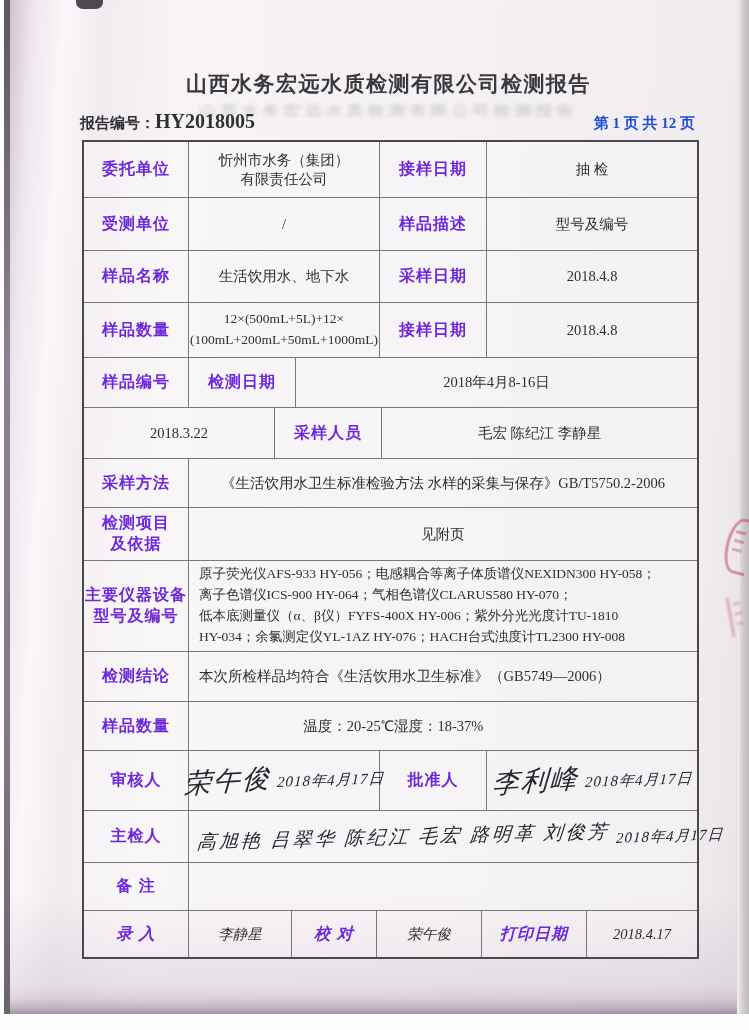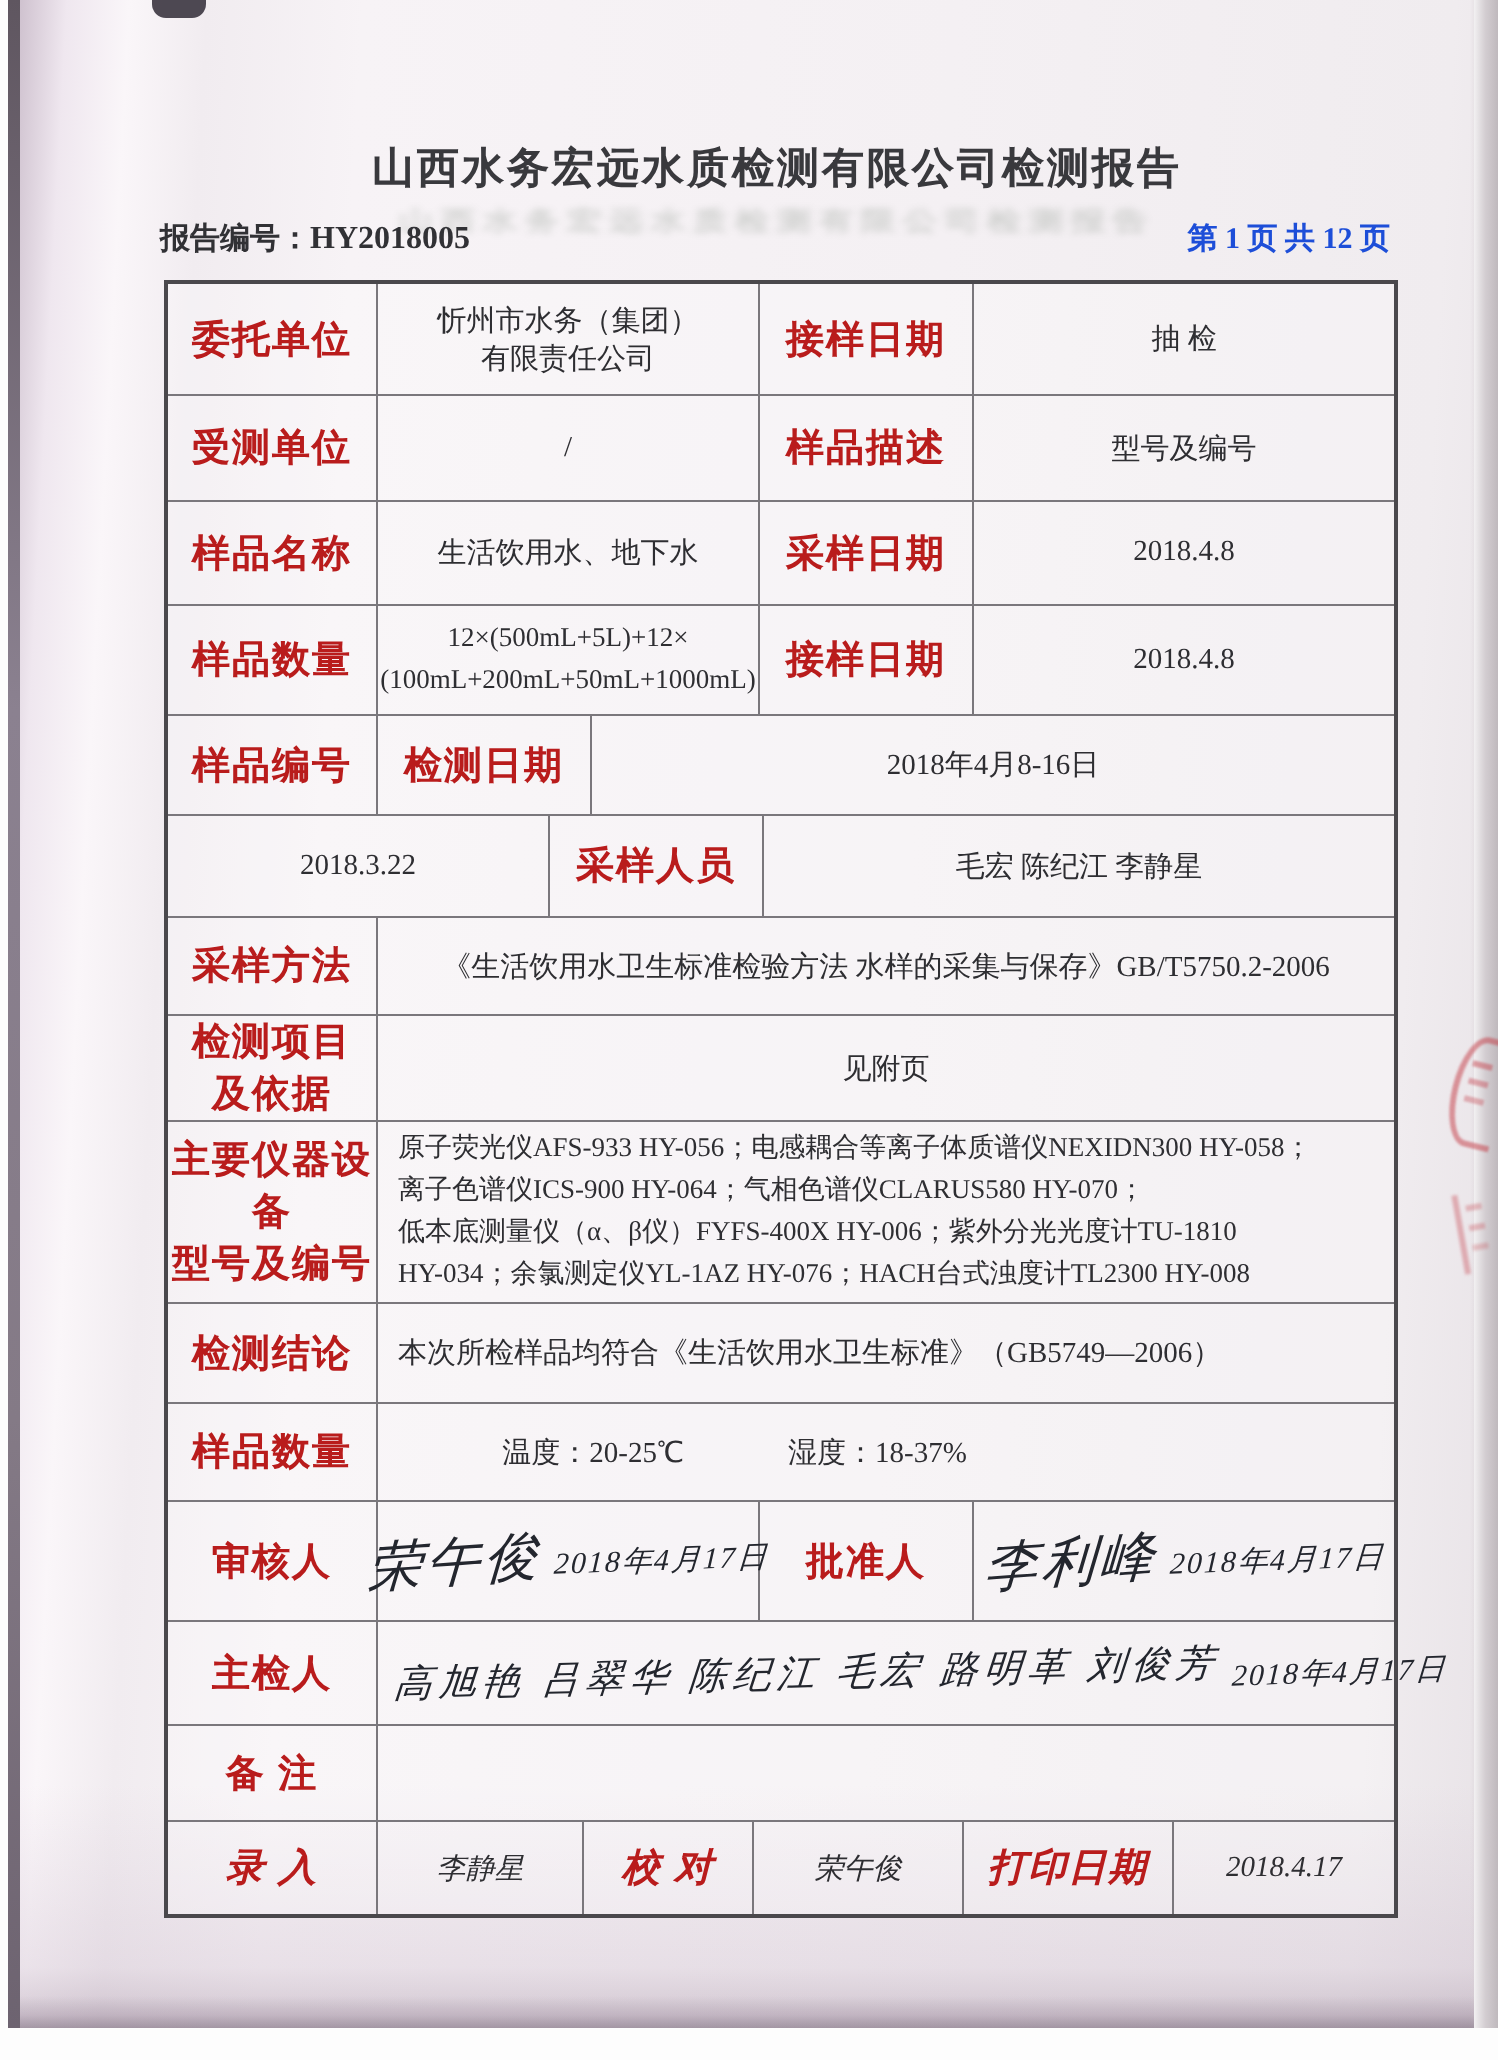--- a/index.html
+++ b/index.html
@@ -21,39 +21,39 @@
 
   
   .title{position:absolute;left:82px;top:70px;width:613px;text-align:center;
          font-size:21px;font-weight:700;letter-spacing:1.5px;color:#39393d;}
   .ghost-title{position:absolute;left:82px;top:99px;width:613px;text-align:center;
          font-size:17px;font-weight:700;letter-spacing:4px;color:#6e7d6e;
          opacity:.25;filter:blur(2px);transform:scaleY(.8);}
   .header-line{position:absolute;left:80px;top:110px;width:615px;display:flex;
          justify-content:space-between;align-items:baseline;}
   .report-no{font-size:15px;font-weight:700;color:#313135;}
-  .report-no .num{font-family:"Liberation Serif",serif;font-size:16px;font-weight:600;}
+  .report-no .num{font-family:"Liberation Serif",serif;font-size:20px;font-weight:600;}
   .page-ind{font-size:15px;font-weight:600;color:#1d4ed8;font-family:"Liberation Serif",serif;}
 
   
   .tbl{position:absolute;left:82px;top:140px;width:613px;border:2px solid #4a484c;background:rgba(255,255,255,.25);}
   .row{display:flex;box-sizing:border-box;border-bottom:1px solid #7a777c;}
   .row:last-child{border-bottom:none;font-style:italic;}
   .cell{box-sizing:border-box;border-right:1px solid #7a777c;display:flex;
         align-items:center;justify-content:center;text-align:center;overflow:visible;}
   .cell:last-child{border-right:none;}
-  .lab{width:105px;font-weight:700;font-size:19px;letter-spacing:1px;color:#b91c1c;white-space:pre-line;flex:none;}
+  .lab{width:105px;font-weight:700;font-size:16px;letter-spacing:1px;color:#6d28d9;white-space:pre-line;flex:none;}
   .val{font-family:"Liberation Serif",serif;font-size:14.5px;color:#2e2e32;white-space:pre-line;}
   .c2{width:191px;flex:none;} .c3{width:107px;flex:none;} .c4{flex:1;} .full{flex:1;}
   .left-align{justify-content:flex-start;text-align:left;padding:5px 10px;}
   .small{font-size:13.5px;line-height:1.55;}
   .r1{height:56px}.r2{height:53px}.r3{height:52px}.r4{height:55px}.r5{height:50px}
   .r6{height:51px}.r7{height:49px}.r8{height:53px}.r9{height:91px}.r10{height:50px}
   .r11{height:49px}.r12{height:60px}.r13{height:52px}.r14{height:48px}.r15{height:46px}
-  .env-temp{display:inline-block;width:195px;text-align:center;}
+  .env-temp{display:inline-block;width:195px;text-align:right;}
   
   .hand{font-family:"Liberation Serif",serif;font-style:italic;color:#23262e;display:inline-block;white-space:nowrap;}
   .sig-big{font-size:27px;transform:rotate(-4deg) skewX(-7deg);letter-spacing:2px;}
   .sig-date{font-size:15px;transform:rotate(-2deg) skewX(-5deg);letter-spacing:1px;margin-left:6px;}
   .chief-cell{justify-content:flex-start;padding-left:8px;overflow:visible;}
   .chief-sig{font-size:19px;transform:rotate(-1.5deg) skewX(-6deg);letter-spacing:3px;}
   
   .f1{width:105px;flex:none}.f2{width:103px;flex:none}.f3{width:85px;flex:none}
   .f4{width:105px;flex:none}.f5{width:105px;flex:none}.f6{flex:1}
   

